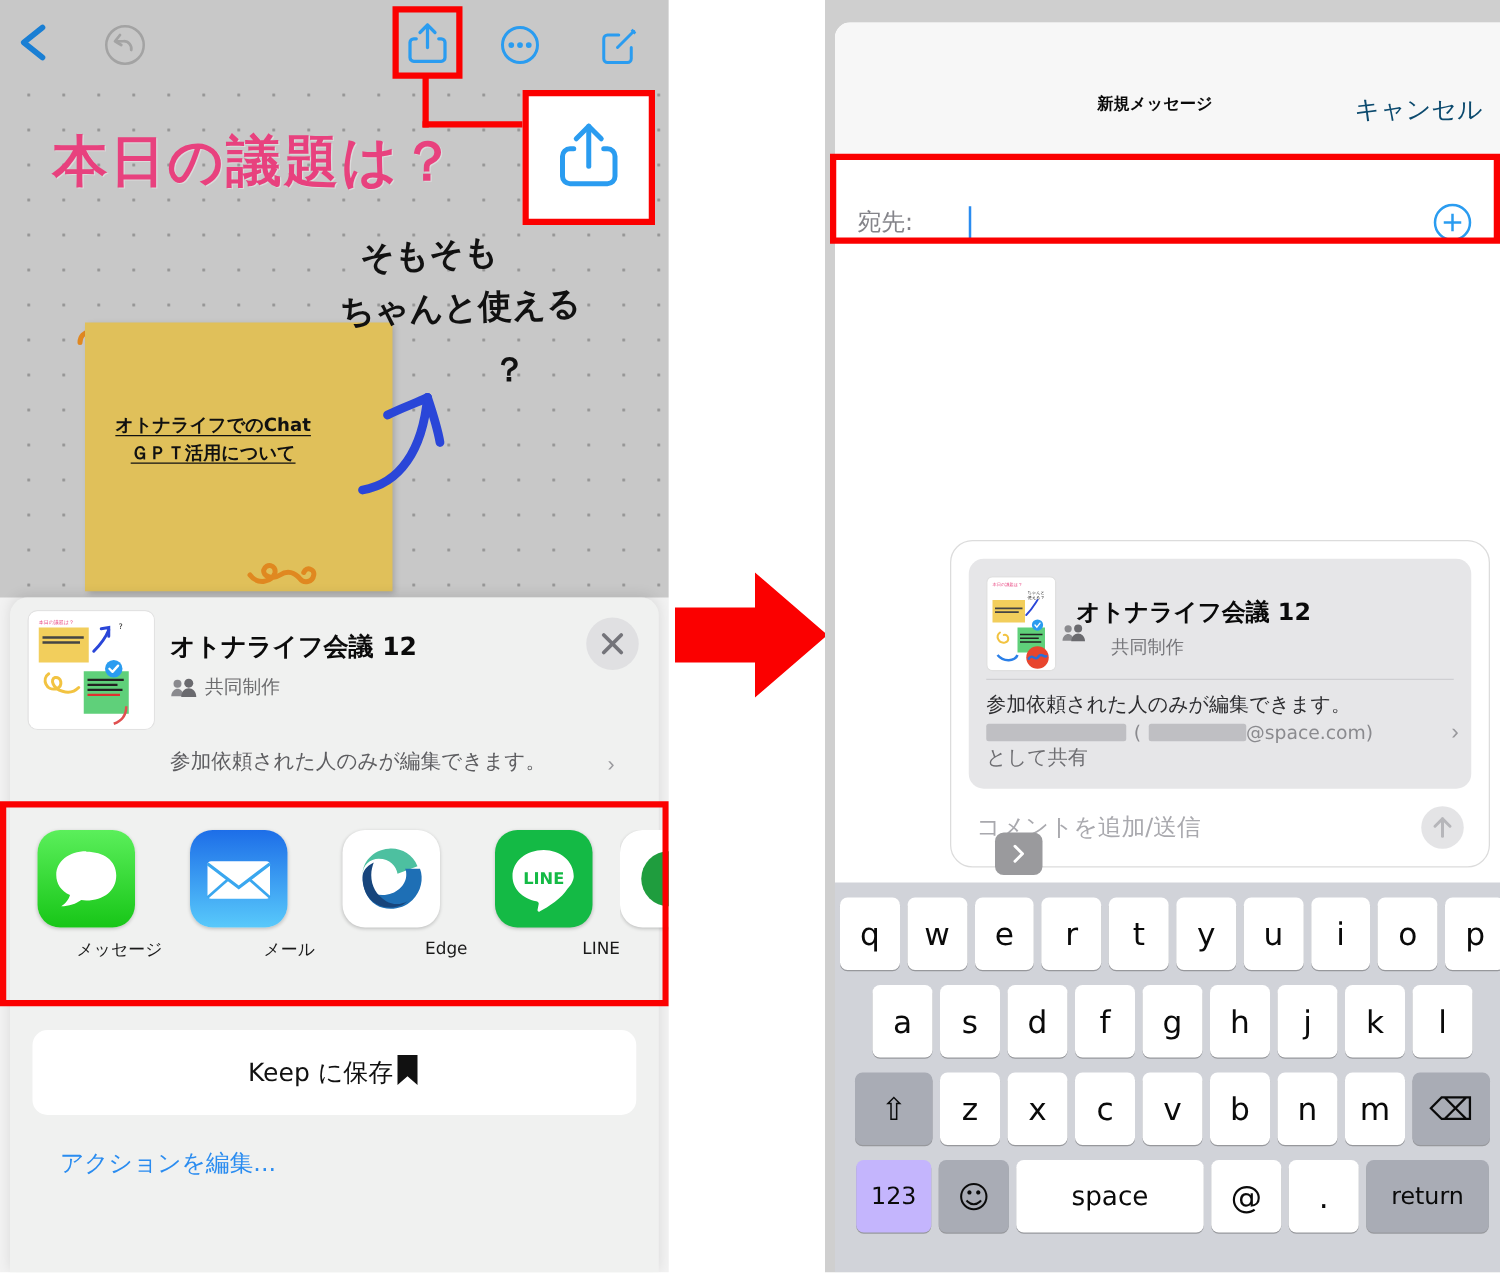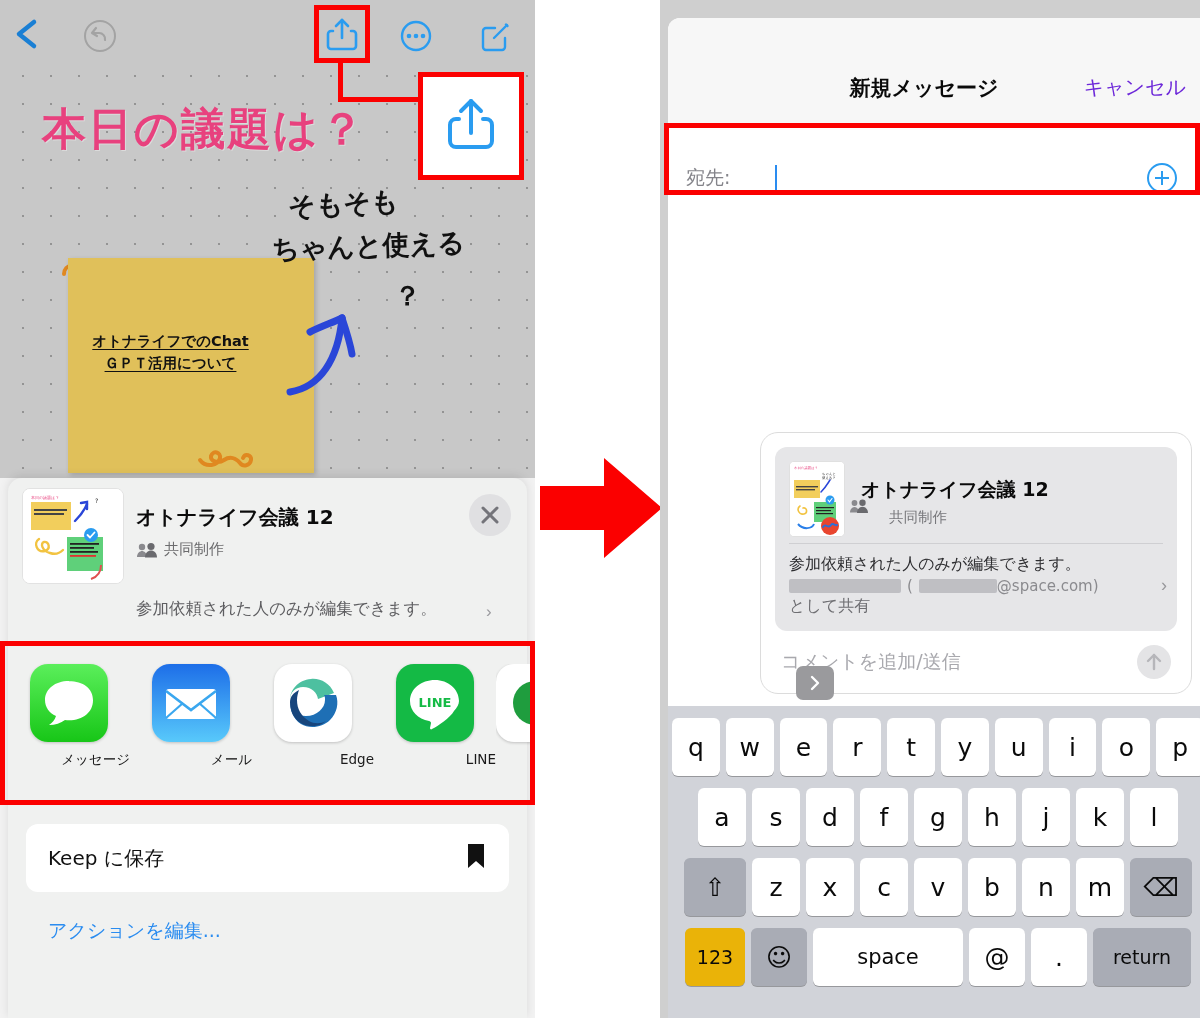--- a/index.html
+++ b/index.html
@@ -114,21 +114,21 @@
   .app-label {
     margin-top: 9px; font-size: 13.5px; color: #1a1a1a;
     font-family:"DejaVu Sans",sans-serif;
     text-align:right;
   }
   .app.partial { flex: 0 0 60px; width: 60px; overflow: hidden; }
 
   .action-card {
     position: absolute; left: 18px; top: 346px; width: 483px; height: 68px;
     background: #fff; border-radius: 12px;
-    display: flex; align-items: center; padding: 0 22px; justify-content: space-between;
+    display: flex; align-items: center; padding: 0 22px; justify-content: center;
   }
   .action-label { font-size: 20px; color: #111; font-family:"DejaVu Sans",sans-serif; }
   .edit-actions {
     position: absolute; left: 40px; top: 440px;
     font-size: 19px; color: #2a8cf0; font-family:"DejaVu Sans",sans-serif;
   }
 
   
   .redbox { position: absolute; border: 5px solid #fb0000; }
   #rb-share { left: 314px; top: 5px; width: 56px; height: 58px; }
@@ -152,25 +152,25 @@
   .msg-sheet {
     position: absolute; left: 8px; top: 18px; width: 532px; height: 1000px;
     background: #ffffff; border-radius: 12px 0 0 0; overflow: hidden;
   }
   .msg-nav {
     position: absolute; left: 0; top: 0; width: 532px; height: 108px;
     background: #f7f7f7;
   }
   .msg-nav-title {
     position: absolute; left: 0; right: 0; top: 56px; text-align: center;
-    font-size: 21px; font-weight: 700; color: #0a0a0a;
+    font-size: 13px; font-weight: 700; color: #0a0a0a;
     font-family:"DejaVu Sans",sans-serif; padding-right: 20px;
   }
   .msg-cancel {
-    position: absolute; right: 14px; top: 56px; font-size: 20px; color: #6d28d9;
+    position: absolute; right: 14px; top: 56px; font-size: 20px; color: #0c4a6e;
     font-family:"DejaVu Sans",sans-serif;
   }
   .to-row {
     position: absolute; left: 0; top: 130px; width: 532px; height: 60px;
     background: #fff; display: flex; align-items: center; padding: 0 18px; gap: 39px;
   }
   .to-label { font-size: 19px; color: #84848a; font-family:"DejaVu Sans",sans-serif; }
   .caret { width: 2px; height: 26px; background: #2a8cf0; margin-left: 6px; }
   .plus-btn {
     position: absolute; right: 22px; top: 14px; width: 32px; height: 32px;
@@ -227,21 +227,21 @@
   .kb-row { display: flex; justify-content: center; gap: 6px; margin-bottom: 12px; }
   .key {
     background: #fff; border-radius: 6px; box-shadow: 0 1px 0 rgba(0,0,0,.28);
     font-size: 25px; color: #0a0a0a; font-family:"DejaVu Sans",sans-serif;
     display: flex; align-items: center; justify-content: center;
     width: 48px; height: 58px;
   }
   .kb-row.r2 { padding: 0 26px; }
   .kb-row.r3 { padding: 0 0px; }
   .key.wide  { width: 62px; background: #a9acb5; }
-  .key.fn    { width: 60px; background: #eab308; font-size: 19px; }
+  .key.fn    { width: 60px; background: #c4b5fd; font-size: 19px; }
   .key.space { width: 150px; font-size: 21px; }
   .key.ret   { width: 98px; background: #a9acb5; font-size: 19px; }
   .key.emoji { width: 56px; background: #a9acb5; }
   .key.sm    { width: 56px; }
 </style>
 </head>
 <body>
 
 <div id="stage">
 

